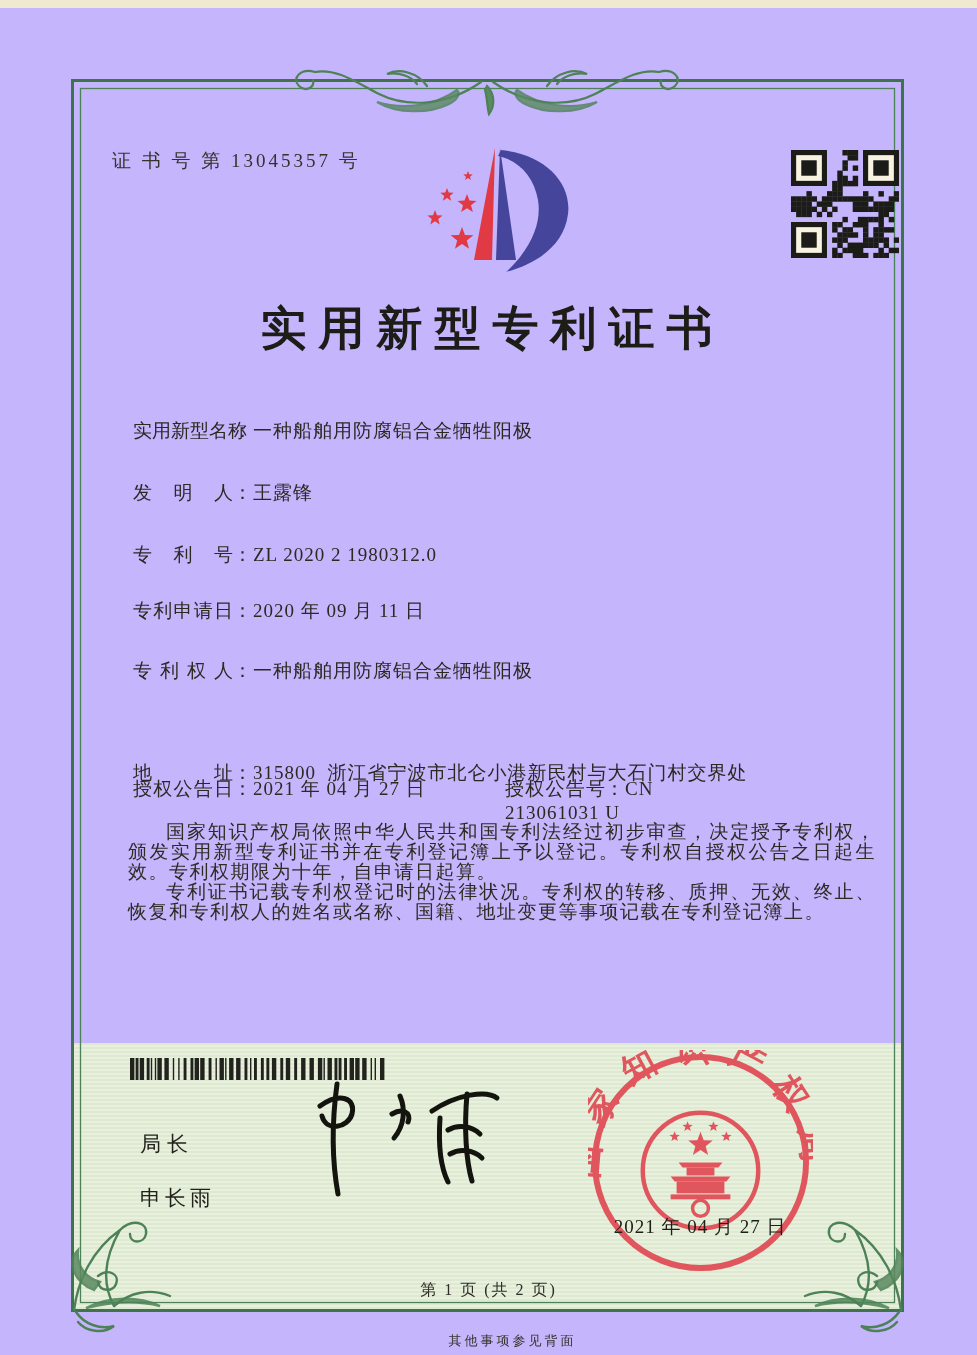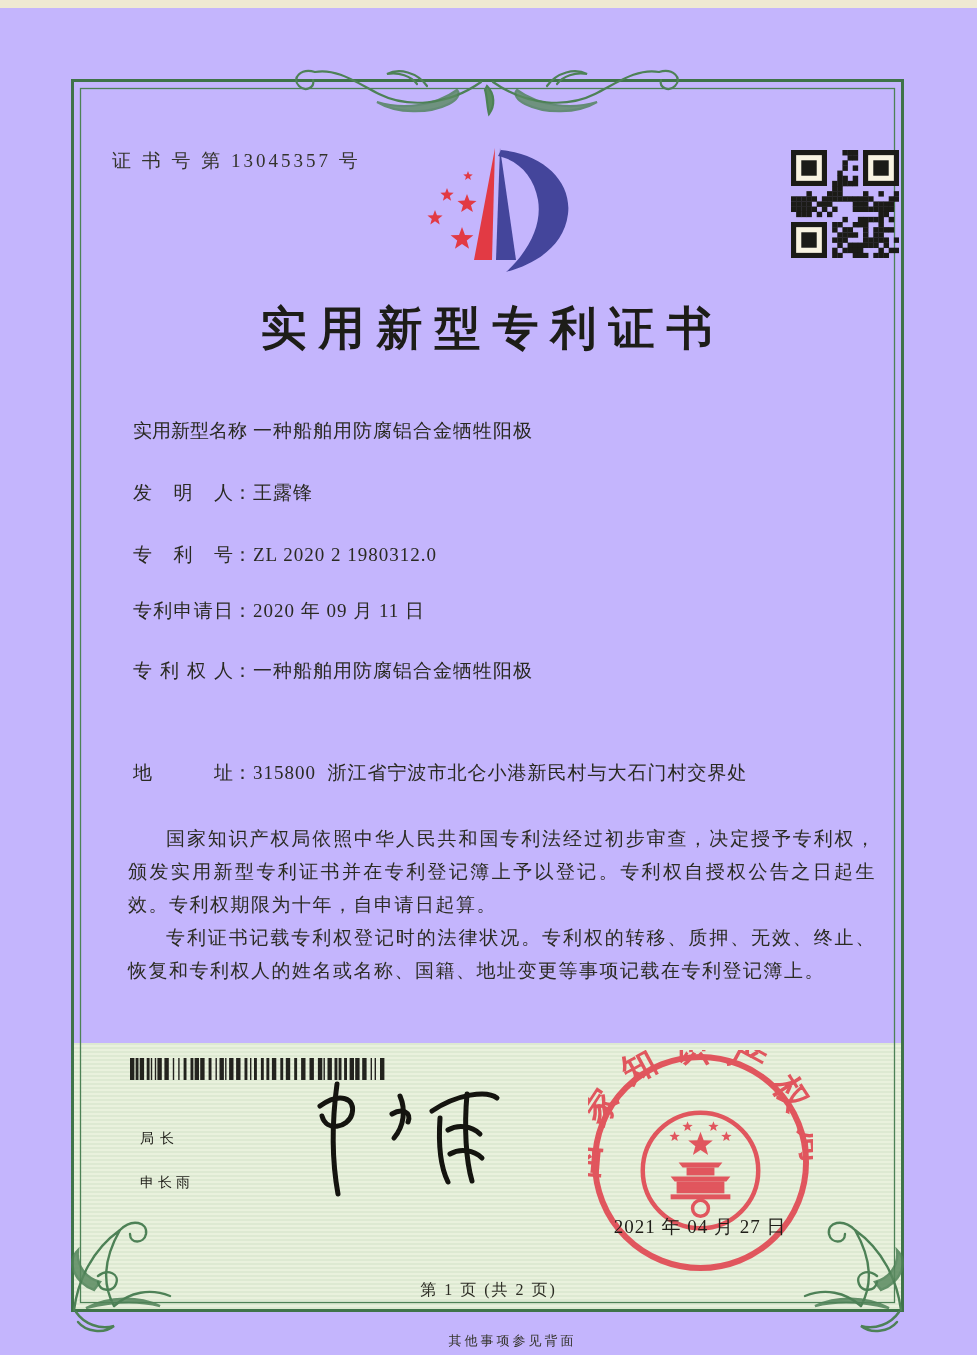--- a/index.html
+++ b/index.html
@@ -43,27 +43,27 @@
     display:inline-block;width:100px;vertical-align:bottom;
     text-align:justify;text-align-last:justify;
   }
   .colon{display:inline-block;width:20px;}
   .fvalue{white-space:pre-wrap;letter-spacing:1px;}
   .grant-group{display:inline-block;}
   .grant-right{position:absolute;left:372px;top:0;white-space:nowrap;}
   
   .body-text{
     position:absolute;left:128px;top:814px;width:748px;
-    font-size:19px;line-height:33px;letter-spacing:1.5px;color:#2c2c24;
+    font-size:19px;line-height:20px;letter-spacing:1.5px;color:#2c2c24;
     text-align:justify;
   }
   .body-text p{margin:0;text-indent:2em;}
   
   .barcode{position:absolute;left:130px;top:1050px;}
-  .director{position:absolute;left:140px;top:1122px;font-size:14px;color:#22221c;}
+  .director{position:absolute;left:140px;top:1122px;font-size:21px;color:#22221c;}
   .director .t{display:block;margin-bottom:26px;letter-spacing:6px;}
   .director .n{display:block;letter-spacing:4px;}
   .signature{position:absolute;left:282px;top:1058px;}
   .seal{position:absolute;left:588px;top:1042px;}
   .seal-date{
     position:absolute;left:600px;top:1206px;width:200px;text-align:center;
     font-size:19px;color:#1e1e18;letter-spacing:1px;
   }
   .page-ind{
     position:absolute;left:0;top:1272px;width:100%;text-align:center;
@@ -303,20 +303,28 @@
   </div>
   <div class="row" style="top:590px">
     <span class="flabel">专利申请日</span><span class="colon">：</span><span class="fvalue">2020 年 09 月 11 日</span>
   </div>
   <div class="row" style="top:650px">
     <span class="flabel">专利权人</span><span class="colon">：</span><span class="fvalue">一种船舶用防腐铝合金牺牲阳极</span>
   </div>
   <div class="row" style="top:752px">
     <span class="flabel">地址</span><span class="colon">：</span><span class="fvalue">315800  浙江省宁波市北仑小港新民村与大石门村交界处</span>
   </div>
+  <div class="row" style="top:768px">
+    <span class="grant-group">
+      <span class="flabel">授权公告日</span><span class="colon">：</span><span class="fvalue">2021 年 04 月 27 日</span>
+    </span>
+    <span class="grant-right">
+      <span class="flabel">授权公告号</span><span class="colon">：</span><span class="fvalue">CN 213061031 U</span>
+    </span>
+  </div>
 
   <div class="body-text">
     <p>国家知识产权局依照中华人民共和国专利法经过初步审查，决定授予专利权，颁发实用新型专利证书并在专利登记簿上予以登记。专利权自授权公告之日起生效。专利权期限为十年，自申请日起算。</p>
     <p>专利证书记载专利权登记时的法律状况。专利权的转移、质押、无效、终止、恢复和专利权人的姓名或名称、国籍、地址变更等事项记载在专利登记簿上。</p>
   </div>
 
   <svg class="barcode" width="256" height="22" viewBox="0 0 256 22" id="bcsvg">
       <rect x="0.00" y="0" width="4.40" height="22" fill="#23231e"></rect>
       <rect x="5.60" y="0" width="2.90" height="22" fill="#23231e"></rect>
       <rect x="9.70" y="0" width="4.40" height="22" fill="#23231e"></rect>

